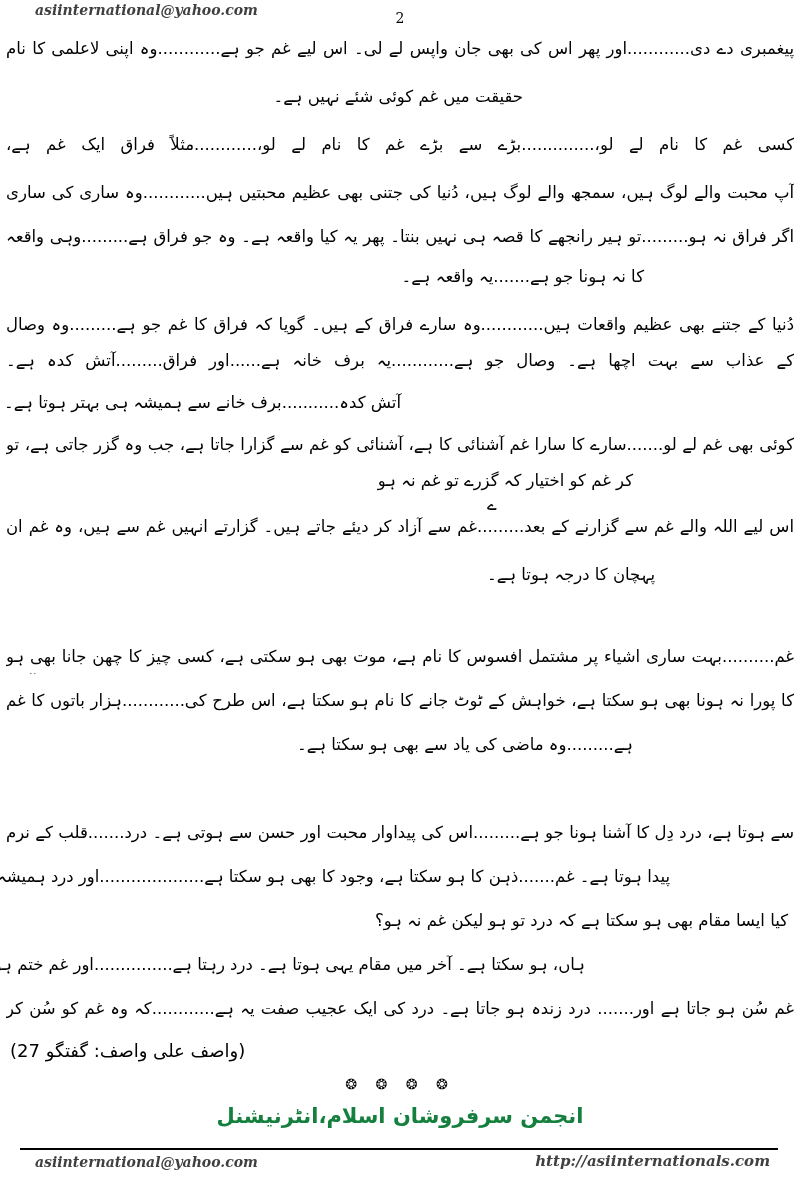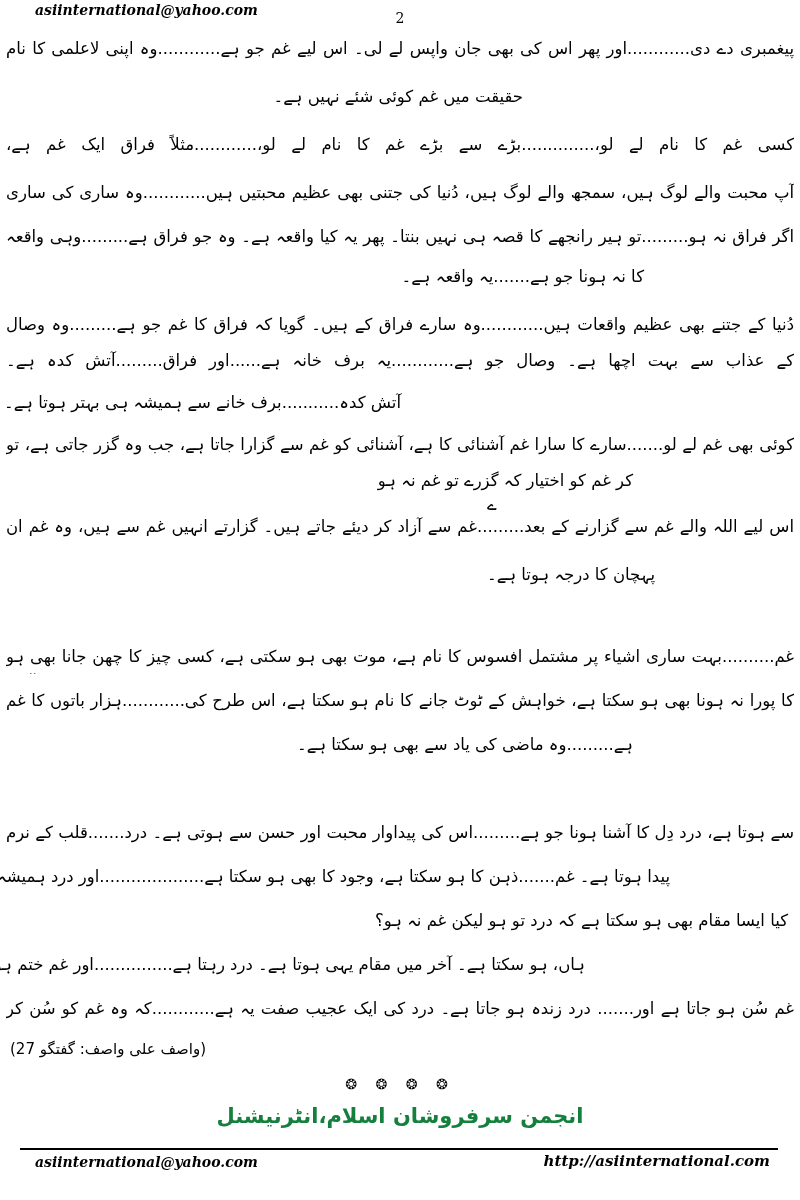--- a/index.html
+++ b/index.html
@@ -5,21 +5,21 @@
   html,body{margin:0;padding:0;}
   body{
     width:800px;height:1200px;position:relative;background:#ffffff;
     font-family:"DejaVu Sans",sans-serif;color:#000;overflow:hidden;
   }
   .page{position:absolute;inset:0;width:800px;height:1200px;background:#fff;}
 
   
   .link{
     font-family:"DejaVu Serif",serif;font-style:italic;font-weight:bold;
-    color:#000000;font-size:14px;white-space:nowrap;
+    color:#404040;font-size:14px;white-space:nowrap;
   }
   .hdr-email{position:absolute;left:35px;top:2px;}
   .page-num{
     position:absolute;left:0;right:0;top:10px;text-align:center;
     font-family:"DejaVu Serif",serif;font-size:14px;color:#000;
   }
 
   
   .ln{
     position:absolute;direction:rtl;unicode-bidi:plaintext;
@@ -36,21 +36,21 @@
   .t468{top:468px}.t492{top:492px}.t514{top:514px}.t562{top:562px}.t602{top:602px}
   .t644{top:644px}.t688{top:688px}.t732{top:732px}.t776{top:776px}.t820{top:820px}
   .t864{top:864px}.t908{top:908px}.t952{top:952px}.t996{top:996px}
 
   .r277{right:277px}.r157{right:156px}.r167{right:167px}.r145{right:145px}
   .r12{right:12px}.r130{right:130px}.r215{right:215px}
   .l4{left:4px}.l487{left:487px}
 
   .citation{
     position:absolute;left:10px;top:1040px;direction:rtl;
-    font-size:15px;font-family:"DejaVu Sans",sans-serif;white-space:nowrap;
+    font-size:18px;font-family:"DejaVu Sans",sans-serif;white-space:nowrap;
   }
   .ornament{
     position:absolute;left:0;right:0;top:1076px;text-align:center;
     font-size:14px;letter-spacing:7px;color:#000;
   }
   .org-name{
     position:absolute;left:0;right:0;top:1104px;text-align:center;direction:rtl;
     font-family:"DejaVu Sans",sans-serif;font-weight:bold;font-size:21px;color:#15803d;
   }
   .rule{
@@ -93,15 +93,15 @@
 
   <div class="citation">(واصف علی واصف: گفتگو 27)</div>
 
   <div class="ornament">❂ ❂ ❂ ❂</div>
 
   <div class="org-name">انجمن سرفروشان اسلام،انٹرنیشنل</div>
 
   <div class="rule"></div>
 
   <div class="link ftr-email">asiinternational@yahoo.com</div>
-  <div class="link ftr-url">http://asiinternational.com</div>
+  <div class="link ftr-url">http://asiinternationals.com</div>
 
 </div>
 
 </body></html>

